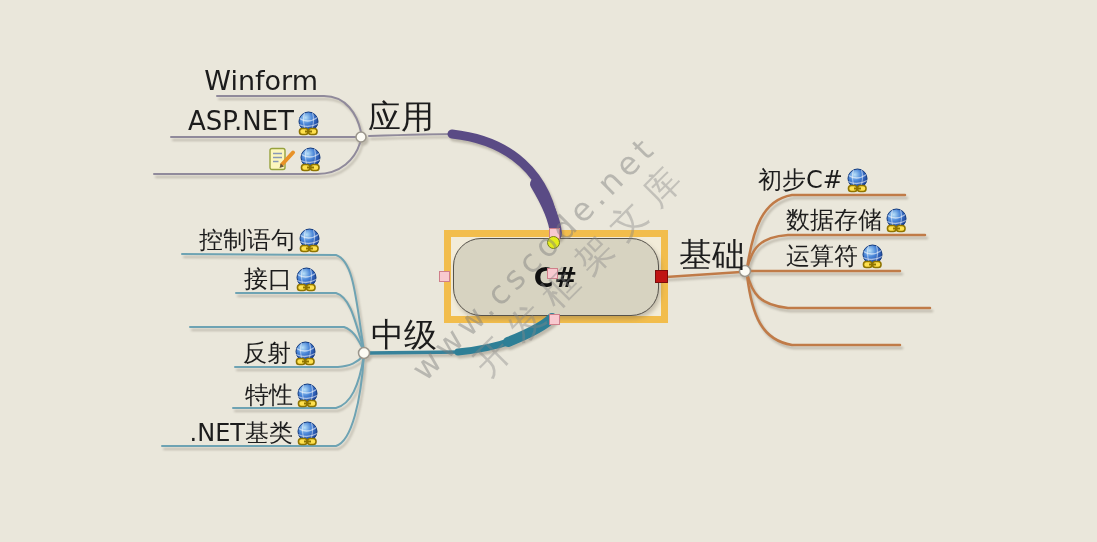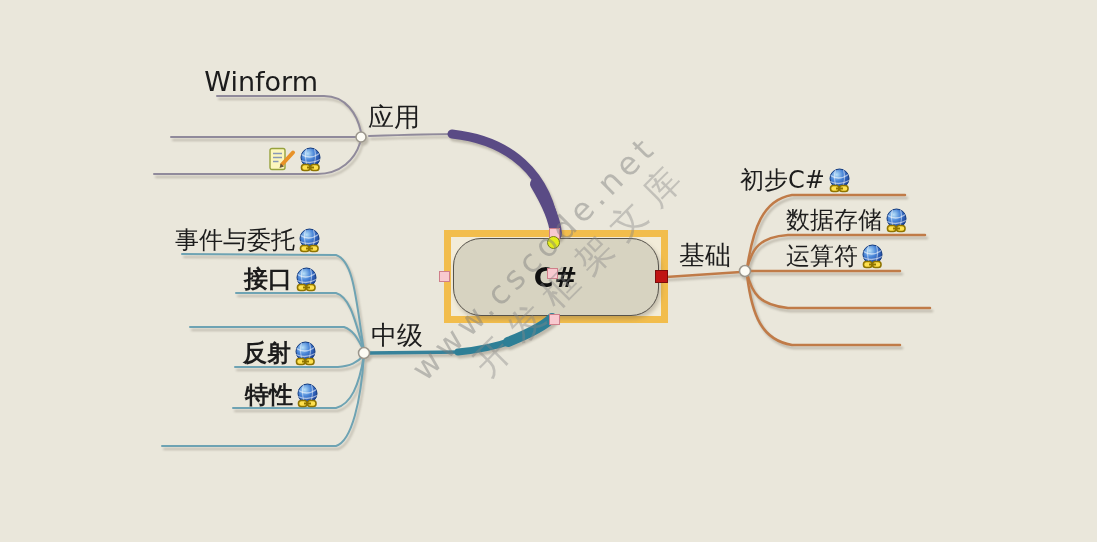--- a/index.html
+++ b/index.html
@@ -7,23 +7,23 @@
     position:relative; width:1097px; height:542px; overflow:hidden;
     background:#eae7db;
     font-family:"DejaVu Sans","Liberation Sans",sans-serif;
     color:#1c1c1c;
   }
   svg.lines{position:absolute;left:0;top:0;z-index:3;
     filter:drop-shadow(2px 3px 1px rgba(110,100,85,0.35));}
   .lbl{position:absolute; display:flex; align-items:center; gap:3px;
        white-space:nowrap; z-index:4; height:30px;}
   .cn{font-size:24px;}
-  .lat{font-size:26px;}
-  .bold{font-weight:700;}
-  .branchlbl{font-size:26px; height:34px;}
+  .lat{font-size:26px;align-items:flex-end;}
+  .bold{font-weight:400;}
+  .branchlbl{font-size:33px; height:34px;}
   .ico{flex:none;}
   
   .frame{position:absolute; left:444px; top:230px; width:224px; height:93px;
      box-sizing:border-box; border:7px solid #f2bd4c; background:#f2ecd9; z-index:2;}
   .rootnode{position:absolute; left:453px; top:238px; width:206px; height:78px;
      box-sizing:border-box; background:#d7d3c1; border:1.5px solid #56524b;
      border-radius:28px; display:flex; align-items:center; justify-content:center;
      z-index:2; box-shadow:2px 3px 4px rgba(110,100,85,0.35);}
   .rootnode span{font-size:27px; font-weight:600; letter-spacing:1px; color:#101010;}
   
@@ -108,41 +108,52 @@
   <div class="hpink" style="left:547px;top:268px"></div>
   <div class="hdot" style="left:547px;top:236px"></div>
   <div class="hred" style="left:655px;top:270px"></div>
 
   <div class="lbl branchlbl" style="left:368px;top:100px">
     <span>应用</span>
   </div>
   <div class="lbl lat" style="right:779px;top:66px;font-size:27px">
     <span>Winform</span>
   </div>
+  <div class="lbl lat" style="right:777px;top:106px">
+    <span>ASP.NET</span>
+    <svg class="ico" width="23" height="25" viewBox="0 0 23 25">
+      <circle cx="11.5" cy="10.5" r="9.5" fill="url(#globeGrad)" stroke="#123a7e"></circle>
+      <path d="M2.5,7.5 Q11,13 20.5,6.5 M2,13.5 Q11.5,18 21,12.5" stroke="rgba(255,255,255,0.55)" fill="none" stroke-width="1.3"></path>
+      <path d="M7.5,1.5 Q5,10.5 8.5,19.5 M15.5,1.5 Q18,10.5 14.5,19.5" stroke="rgba(255,255,255,0.45)" fill="none" stroke-width="1.2"></path>
+      <rect x="2.5" y="17.5" width="8.5" height="6" rx="2.8" fill="#ffe14e" stroke="#8f7400" stroke-width="1.6"></rect>
+      <rect x="11.5" y="17.5" width="8.5" height="6" rx="2.8" fill="#ffe14e" stroke="#8f7400" stroke-width="1.6"></rect>
+      <line x1="8" y1="20.5" x2="15" y2="20.5" stroke="#8f7400" stroke-width="2"></line>
+    </svg>
+  </div>
   <div class="lbl cn" style="right:775px;top:144px">
     <svg class="ico" width="27" height="24" viewBox="0 0 27 24">
       <rect x="1" y="1.5" width="15" height="21" rx="2" fill="#fcf6bd" stroke="#97a23c" stroke-width="1.4"></rect>
       <path d="M4,6.5 H13 M4,10.5 H13 M4,14.5 H9.5" stroke="#8898b8" stroke-width="1.5"></path>
       <path d="M13,17.5 L24,5.5" stroke="#e89227" stroke-width="4" stroke-linecap="round"></path>
       <path d="M10.5,21 L11.8,16.5 L15,19.4 Z" fill="#6b5a3a"></path>
     </svg>
     <svg class="ico" width="23" height="25" viewBox="0 0 23 25">
       <circle cx="11.5" cy="10.5" r="9.5" fill="url(#globeGrad)" stroke="#123a7e"></circle>
       <path d="M2.5,7.5 Q11,13 20.5,6.5 M2,13.5 Q11.5,18 21,12.5" stroke="rgba(255,255,255,0.55)" fill="none" stroke-width="1.3"></path>
       <path d="M7.5,1.5 Q5,10.5 8.5,19.5 M15.5,1.5 Q18,10.5 14.5,19.5" stroke="rgba(255,255,255,0.45)" fill="none" stroke-width="1.2"></path>
       <rect x="2.5" y="17.5" width="8.5" height="6" rx="2.8" fill="#ffe14e" stroke="#8f7400" stroke-width="1.6"></rect>
       <rect x="11.5" y="17.5" width="8.5" height="6" rx="2.8" fill="#ffe14e" stroke="#8f7400" stroke-width="1.6"></rect>
       <line x1="8" y1="20.5" x2="15" y2="20.5" stroke="#8f7400" stroke-width="2"></line>
     </svg>
   </div>
 
   <div class="lbl branchlbl" style="left:679px;top:238px">
     <span>基础</span>
   </div>
-  <div class="lbl cn" style="left:740px;top:165px">
+  <div class="lbl cn" style="left:758px;top:165px">
     <span>初步C#</span>
     <svg class="ico" width="23" height="25" viewBox="0 0 23 25">
       <circle cx="11.5" cy="10.5" r="9.5" fill="url(#globeGrad)" stroke="#123a7e"></circle>
       <path d="M2.5,7.5 Q11,13 20.5,6.5 M2,13.5 Q11.5,18 21,12.5" stroke="rgba(255,255,255,0.55)" fill="none" stroke-width="1.3"></path>
       <path d="M7.5,1.5 Q5,10.5 8.5,19.5 M15.5,1.5 Q18,10.5 14.5,19.5" stroke="rgba(255,255,255,0.45)" fill="none" stroke-width="1.2"></path>
       <rect x="2.5" y="17.5" width="8.5" height="6" rx="2.8" fill="#ffe14e" stroke="#8f7400" stroke-width="1.6"></rect>
       <rect x="11.5" y="17.5" width="8.5" height="6" rx="2.8" fill="#ffe14e" stroke="#8f7400" stroke-width="1.6"></rect>
       <line x1="8" y1="20.5" x2="15" y2="20.5" stroke="#8f7400" stroke-width="2"></line>
     </svg>
   </div>
@@ -166,21 +177,21 @@
       <rect x="2.5" y="17.5" width="8.5" height="6" rx="2.8" fill="#ffe14e" stroke="#8f7400" stroke-width="1.6"></rect>
       <rect x="11.5" y="17.5" width="8.5" height="6" rx="2.8" fill="#ffe14e" stroke="#8f7400" stroke-width="1.6"></rect>
       <line x1="8" y1="20.5" x2="15" y2="20.5" stroke="#8f7400" stroke-width="2"></line>
     </svg>
   </div>
 
   <div class="lbl branchlbl" style="left:371px;top:318px">
     <span>中级</span>
   </div>
   <div class="lbl cn" style="right:776px;top:225px">
-    <span>事件与委托</span>
+    <span>控制语句</span>
     <svg class="ico" width="23" height="25" viewBox="0 0 23 25">
       <circle cx="11.5" cy="10.5" r="9.5" fill="url(#globeGrad)" stroke="#123a7e"></circle>
       <path d="M2.5,7.5 Q11,13 20.5,6.5 M2,13.5 Q11.5,18 21,12.5" stroke="rgba(255,255,255,0.55)" fill="none" stroke-width="1.3"></path>
       <path d="M7.5,1.5 Q5,10.5 8.5,19.5 M15.5,1.5 Q18,10.5 14.5,19.5" stroke="rgba(255,255,255,0.45)" fill="none" stroke-width="1.2"></path>
       <rect x="2.5" y="17.5" width="8.5" height="6" rx="2.8" fill="#ffe14e" stroke="#8f7400" stroke-width="1.6"></rect>
       <rect x="11.5" y="17.5" width="8.5" height="6" rx="2.8" fill="#ffe14e" stroke="#8f7400" stroke-width="1.6"></rect>
       <line x1="8" y1="20.5" x2="15" y2="20.5" stroke="#8f7400" stroke-width="2"></line>
     </svg>
   </div>
   <div class="lbl cn bold" style="right:779px;top:264px">
@@ -209,14 +220,25 @@
     <span>特性</span>
     <svg class="ico" width="23" height="25" viewBox="0 0 23 25">
       <circle cx="11.5" cy="10.5" r="9.5" fill="url(#globeGrad)" stroke="#123a7e"></circle>
       <path d="M2.5,7.5 Q11,13 20.5,6.5 M2,13.5 Q11.5,18 21,12.5" stroke="rgba(255,255,255,0.55)" fill="none" stroke-width="1.3"></path>
       <path d="M7.5,1.5 Q5,10.5 8.5,19.5 M15.5,1.5 Q18,10.5 14.5,19.5" stroke="rgba(255,255,255,0.45)" fill="none" stroke-width="1.2"></path>
       <rect x="2.5" y="17.5" width="8.5" height="6" rx="2.8" fill="#ffe14e" stroke="#8f7400" stroke-width="1.6"></rect>
       <rect x="11.5" y="17.5" width="8.5" height="6" rx="2.8" fill="#ffe14e" stroke="#8f7400" stroke-width="1.6"></rect>
       <line x1="8" y1="20.5" x2="15" y2="20.5" stroke="#8f7400" stroke-width="2"></line>
     </svg>
   </div>
+  <div class="lbl cn" style="right:778px;top:418px">
+    <span>.NET基类</span>
+    <svg class="ico" width="23" height="25" viewBox="0 0 23 25">
+      <circle cx="11.5" cy="10.5" r="9.5" fill="url(#globeGrad)" stroke="#123a7e"></circle>
+      <path d="M2.5,7.5 Q11,13 20.5,6.5 M2,13.5 Q11.5,18 21,12.5" stroke="rgba(255,255,255,0.55)" fill="none" stroke-width="1.3"></path>
+      <path d="M7.5,1.5 Q5,10.5 8.5,19.5 M15.5,1.5 Q18,10.5 14.5,19.5" stroke="rgba(255,255,255,0.45)" fill="none" stroke-width="1.2"></path>
+      <rect x="2.5" y="17.5" width="8.5" height="6" rx="2.8" fill="#ffe14e" stroke="#8f7400" stroke-width="1.6"></rect>
+      <rect x="11.5" y="17.5" width="8.5" height="6" rx="2.8" fill="#ffe14e" stroke="#8f7400" stroke-width="1.6"></rect>
+      <line x1="8" y1="20.5" x2="15" y2="20.5" stroke="#8f7400" stroke-width="2"></line>
+    </svg>
+  </div>
 
 </div>
 
 </body></html>

